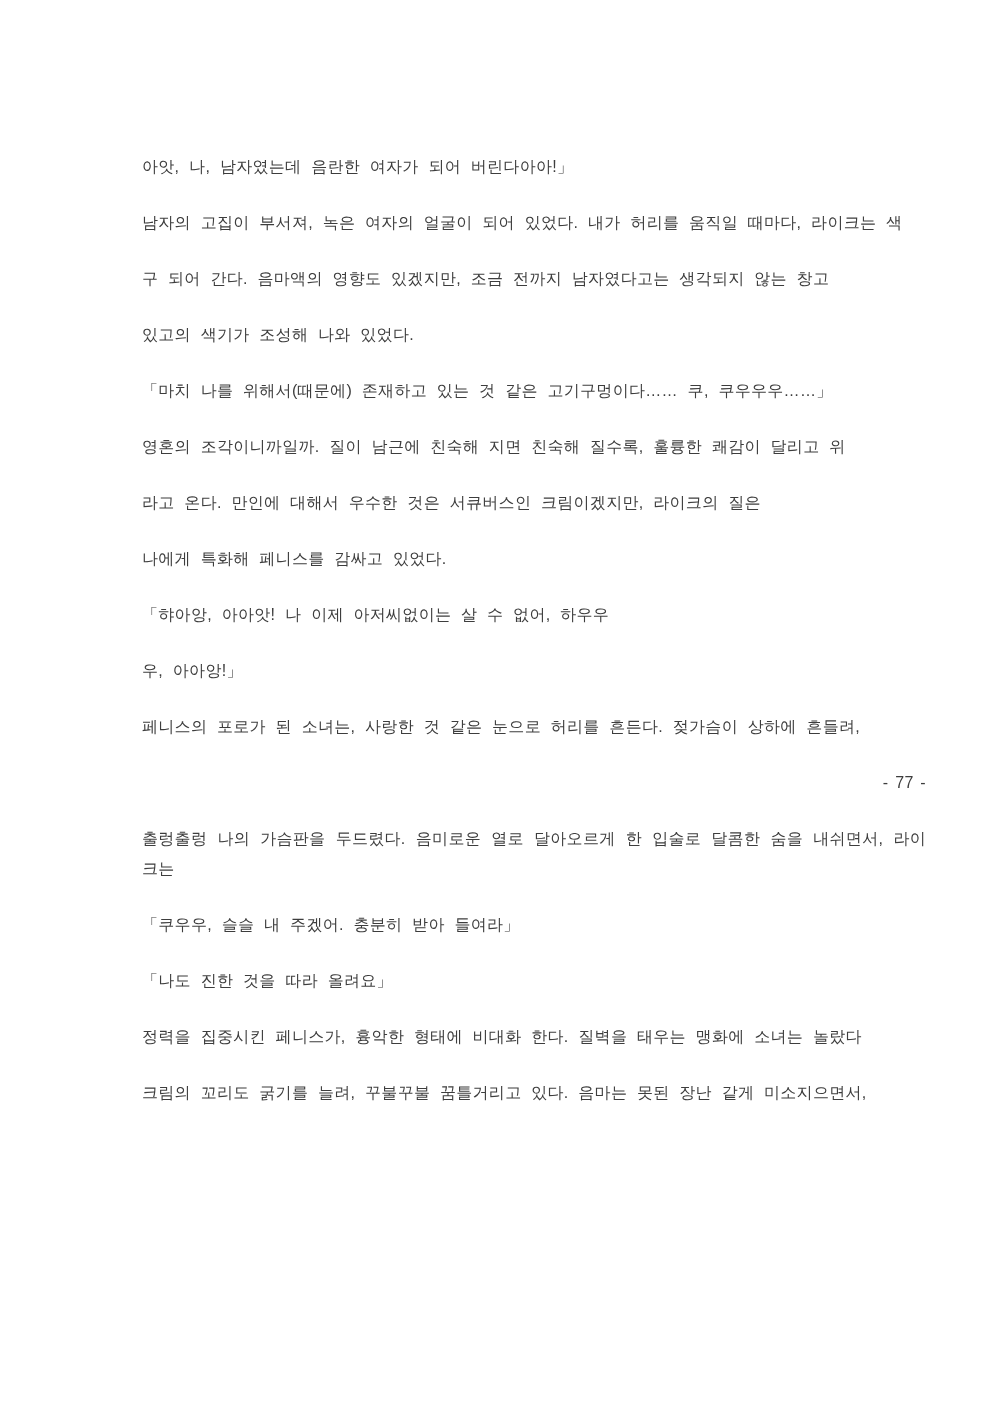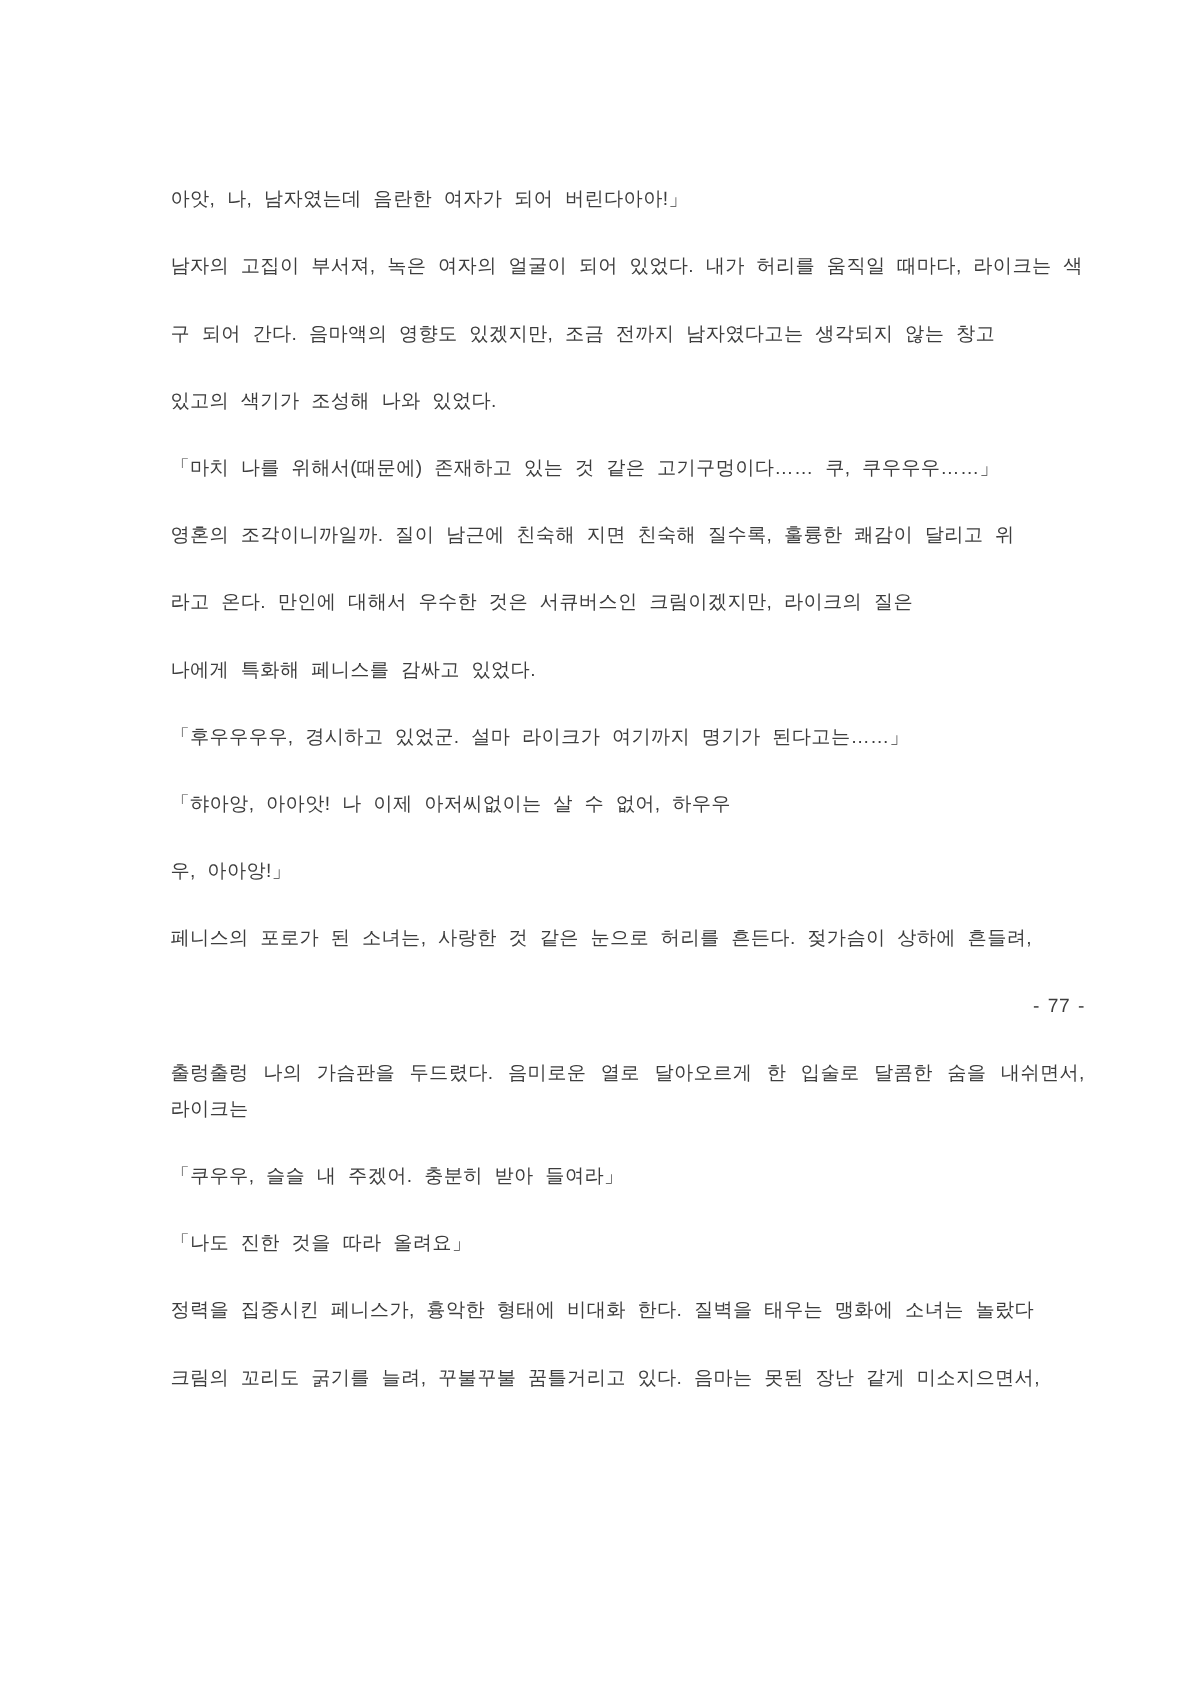--- a/index.html
+++ b/index.html
@@ -10,21 +10,21 @@
   body {
     width: 992px;
     height: 1403px;
     overflow: hidden;
     font-family: "Liberation Sans", "DejaVu Sans", sans-serif;
   }
   .page {
     box-sizing: border-box;
     width: 992px;
     height: 1403px;
-    padding: 152px 88px 40px 142px;
+    padding: 152px 66px 40px 142px;
     background: #ffffff;
   }
   .para {
     margin: 0 0 26px 0;
     font-size: 16px;
     line-height: 30px;
     color: #3d3d3d;
     letter-spacing: 0.3px;
     word-spacing: 5px;
     text-align: justify;
@@ -42,21 +42,20 @@
 
 <div class="page">
   <p class="para">아앗, 나, 남자였는데 음란한 여자가 되어 버린다아아!」</p>
   <p class="para">남자의 고집이 부서져, 녹은 여자의 얼굴이 되어 있었다. 내가 허리를 움직일 때마다, 라이크는 색</p>
   <p class="para">구 되어 간다. 음마액의 영향도 있겠지만, 조금 전까지 남자였다고는 생각되지 않는 창고</p>
   <p class="para">있고의 색기가 조성해 나와 있었다.</p>
   <p class="para">「마치 나를 위해서(때문에) 존재하고 있는 것 같은 고기구멍이다…… 쿠, 쿠우우우……」</p>
   <p class="para">영혼의 조각이니까일까. 질이 남근에 친숙해 지면 친숙해 질수록, 훌륭한 쾌감이 달리고 위</p>
   <p class="para">라고 온다. 만인에 대해서 우수한 것은 서큐버스인 크림이겠지만, 라이크의 질은</p>
   <p class="para">나에게 특화해 페니스를 감싸고 있었다.</p>
-  <p class="para">「후우우우우, 경시하고 있었군. 설마 라이크가 여기까지 명기가 된다고는……」</p>
   <p class="para">「햐아앙, 아아앗! 나 이제 아저씨없이는 살 수 없어, 하우우</p>
   <p class="para">우, 아아앙!」</p>
   <p class="para">페니스의 포로가 된 소녀는, 사랑한 것 같은 눈으로 허리를 흔든다. 젖가슴이 상하에 흔들려,</p>
   <p class="para page-number">- 77 -</p>
   <p class="para">출렁출렁 나의 가슴판을 두드렸다. 음미로운 열로 달아오르게 한 입술로 달콤한 숨을 내쉬면서, 라이크는</p>
   <p class="para">「쿠우우, 슬슬 내 주겠어. 충분히 받아 들여라」</p>
   <p class="para">「나도 진한 것을 따라 올려요」</p>
   <p class="para">정력을 집중시킨 페니스가, 흉악한 형태에 비대화 한다. 질벽을 태우는 맹화에 소녀는 놀랐다</p>
   <p class="para">크림의 꼬리도 굵기를 늘려, 꾸불꾸불 꿈틀거리고 있다. 음마는 못된 장난 같게 미소지으면서,</p>
 </div>

